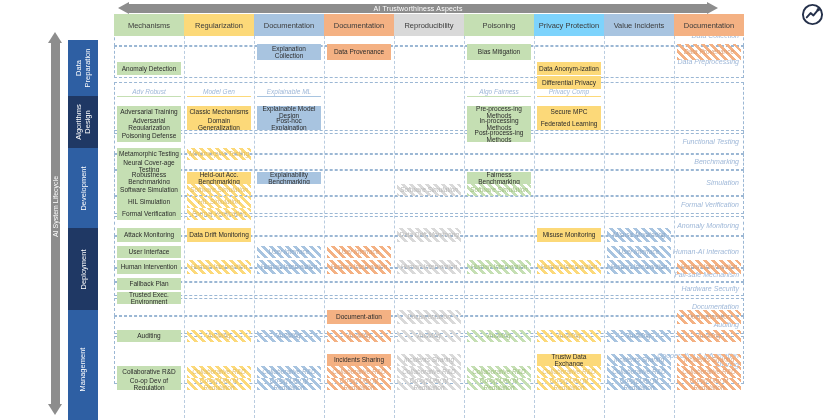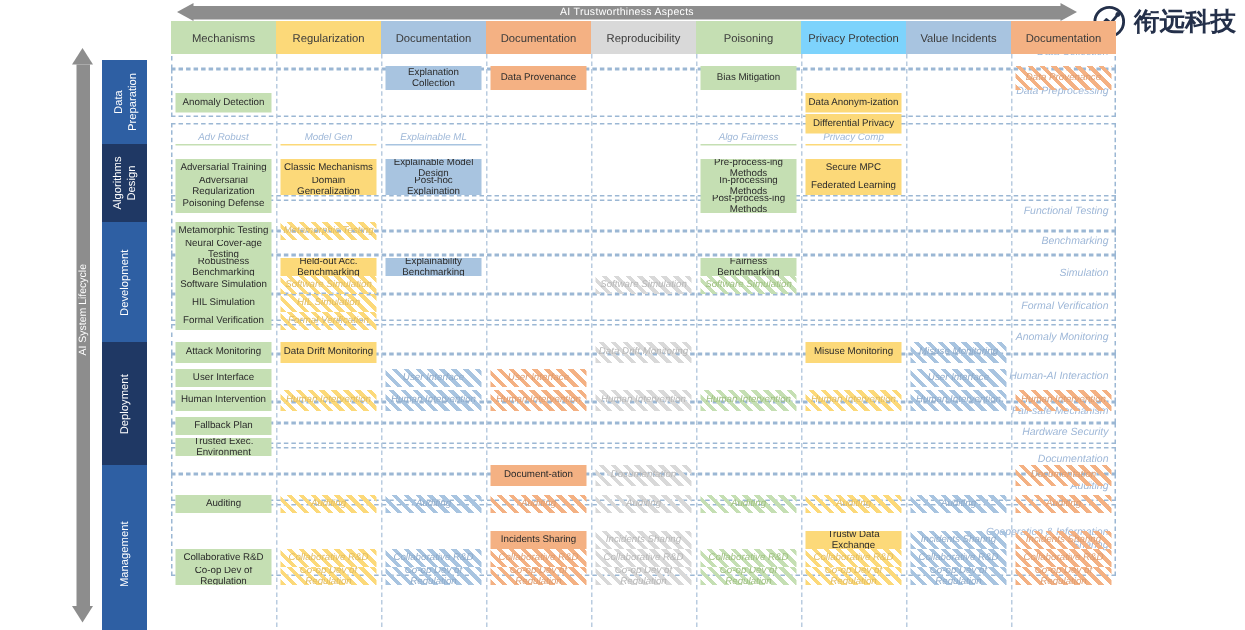--- a/index.html
+++ b/index.html
@@ -102,21 +102,20 @@
     <div class="head-r"></div>
     <div class="lbl">AI Trustworthiness Aspects</div>
   </div>
 
   <div class="logo">
     <svg class="mark" viewBox="0 0 48 48">
       <circle cx="24" cy="24" r="20" fill="none" stroke="#24304a" stroke-width="4"></circle>
       <polyline points="12,30 20,21 26,26 36,14" fill="none" stroke="#24304a" stroke-width="4" stroke-linecap="round" stroke-linejoin="round"></polyline>
       <circle cx="36" cy="14" r="3.4" fill="#24304a"></circle>
     </svg>
-    <div class="txt">衔远科技</div>
   </div>
 
   <div class="life-arrow">
     <div class="bar"></div>
     <div class="head-t"></div>
     <div class="head-b"></div>
     <div class="lbl">AI System Lifecycle</div>
   </div>
 
   <div id="stages">

